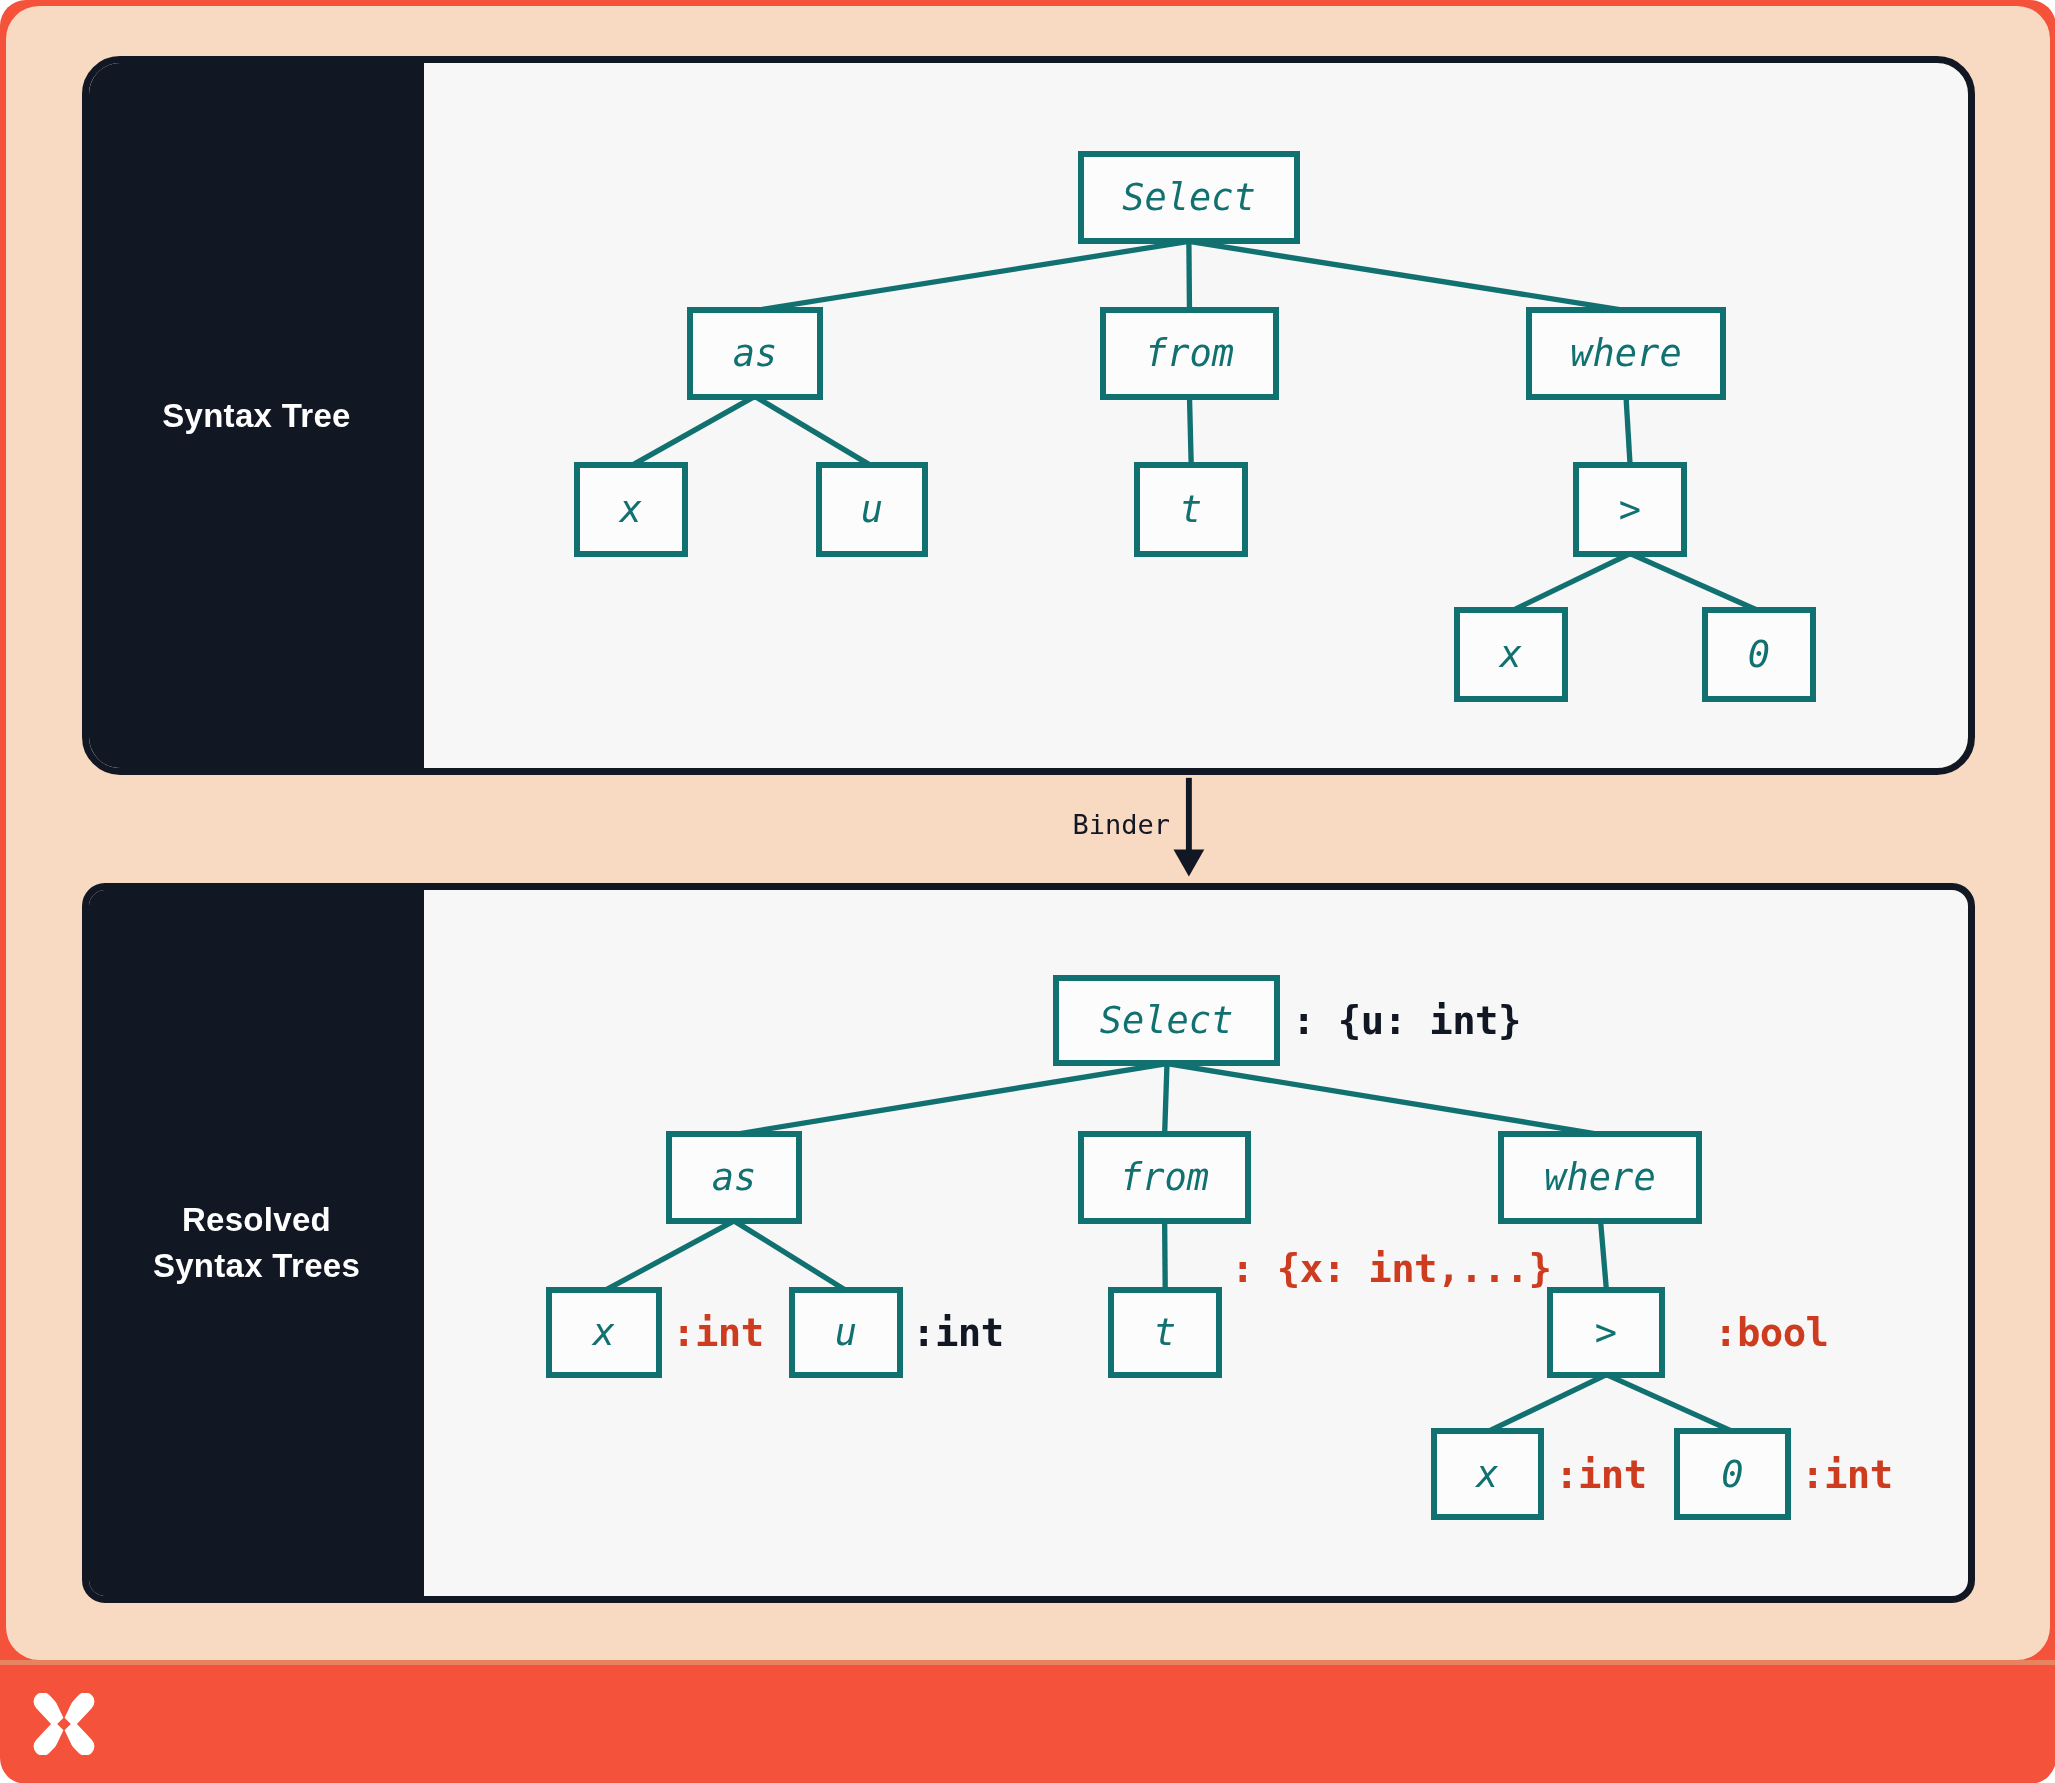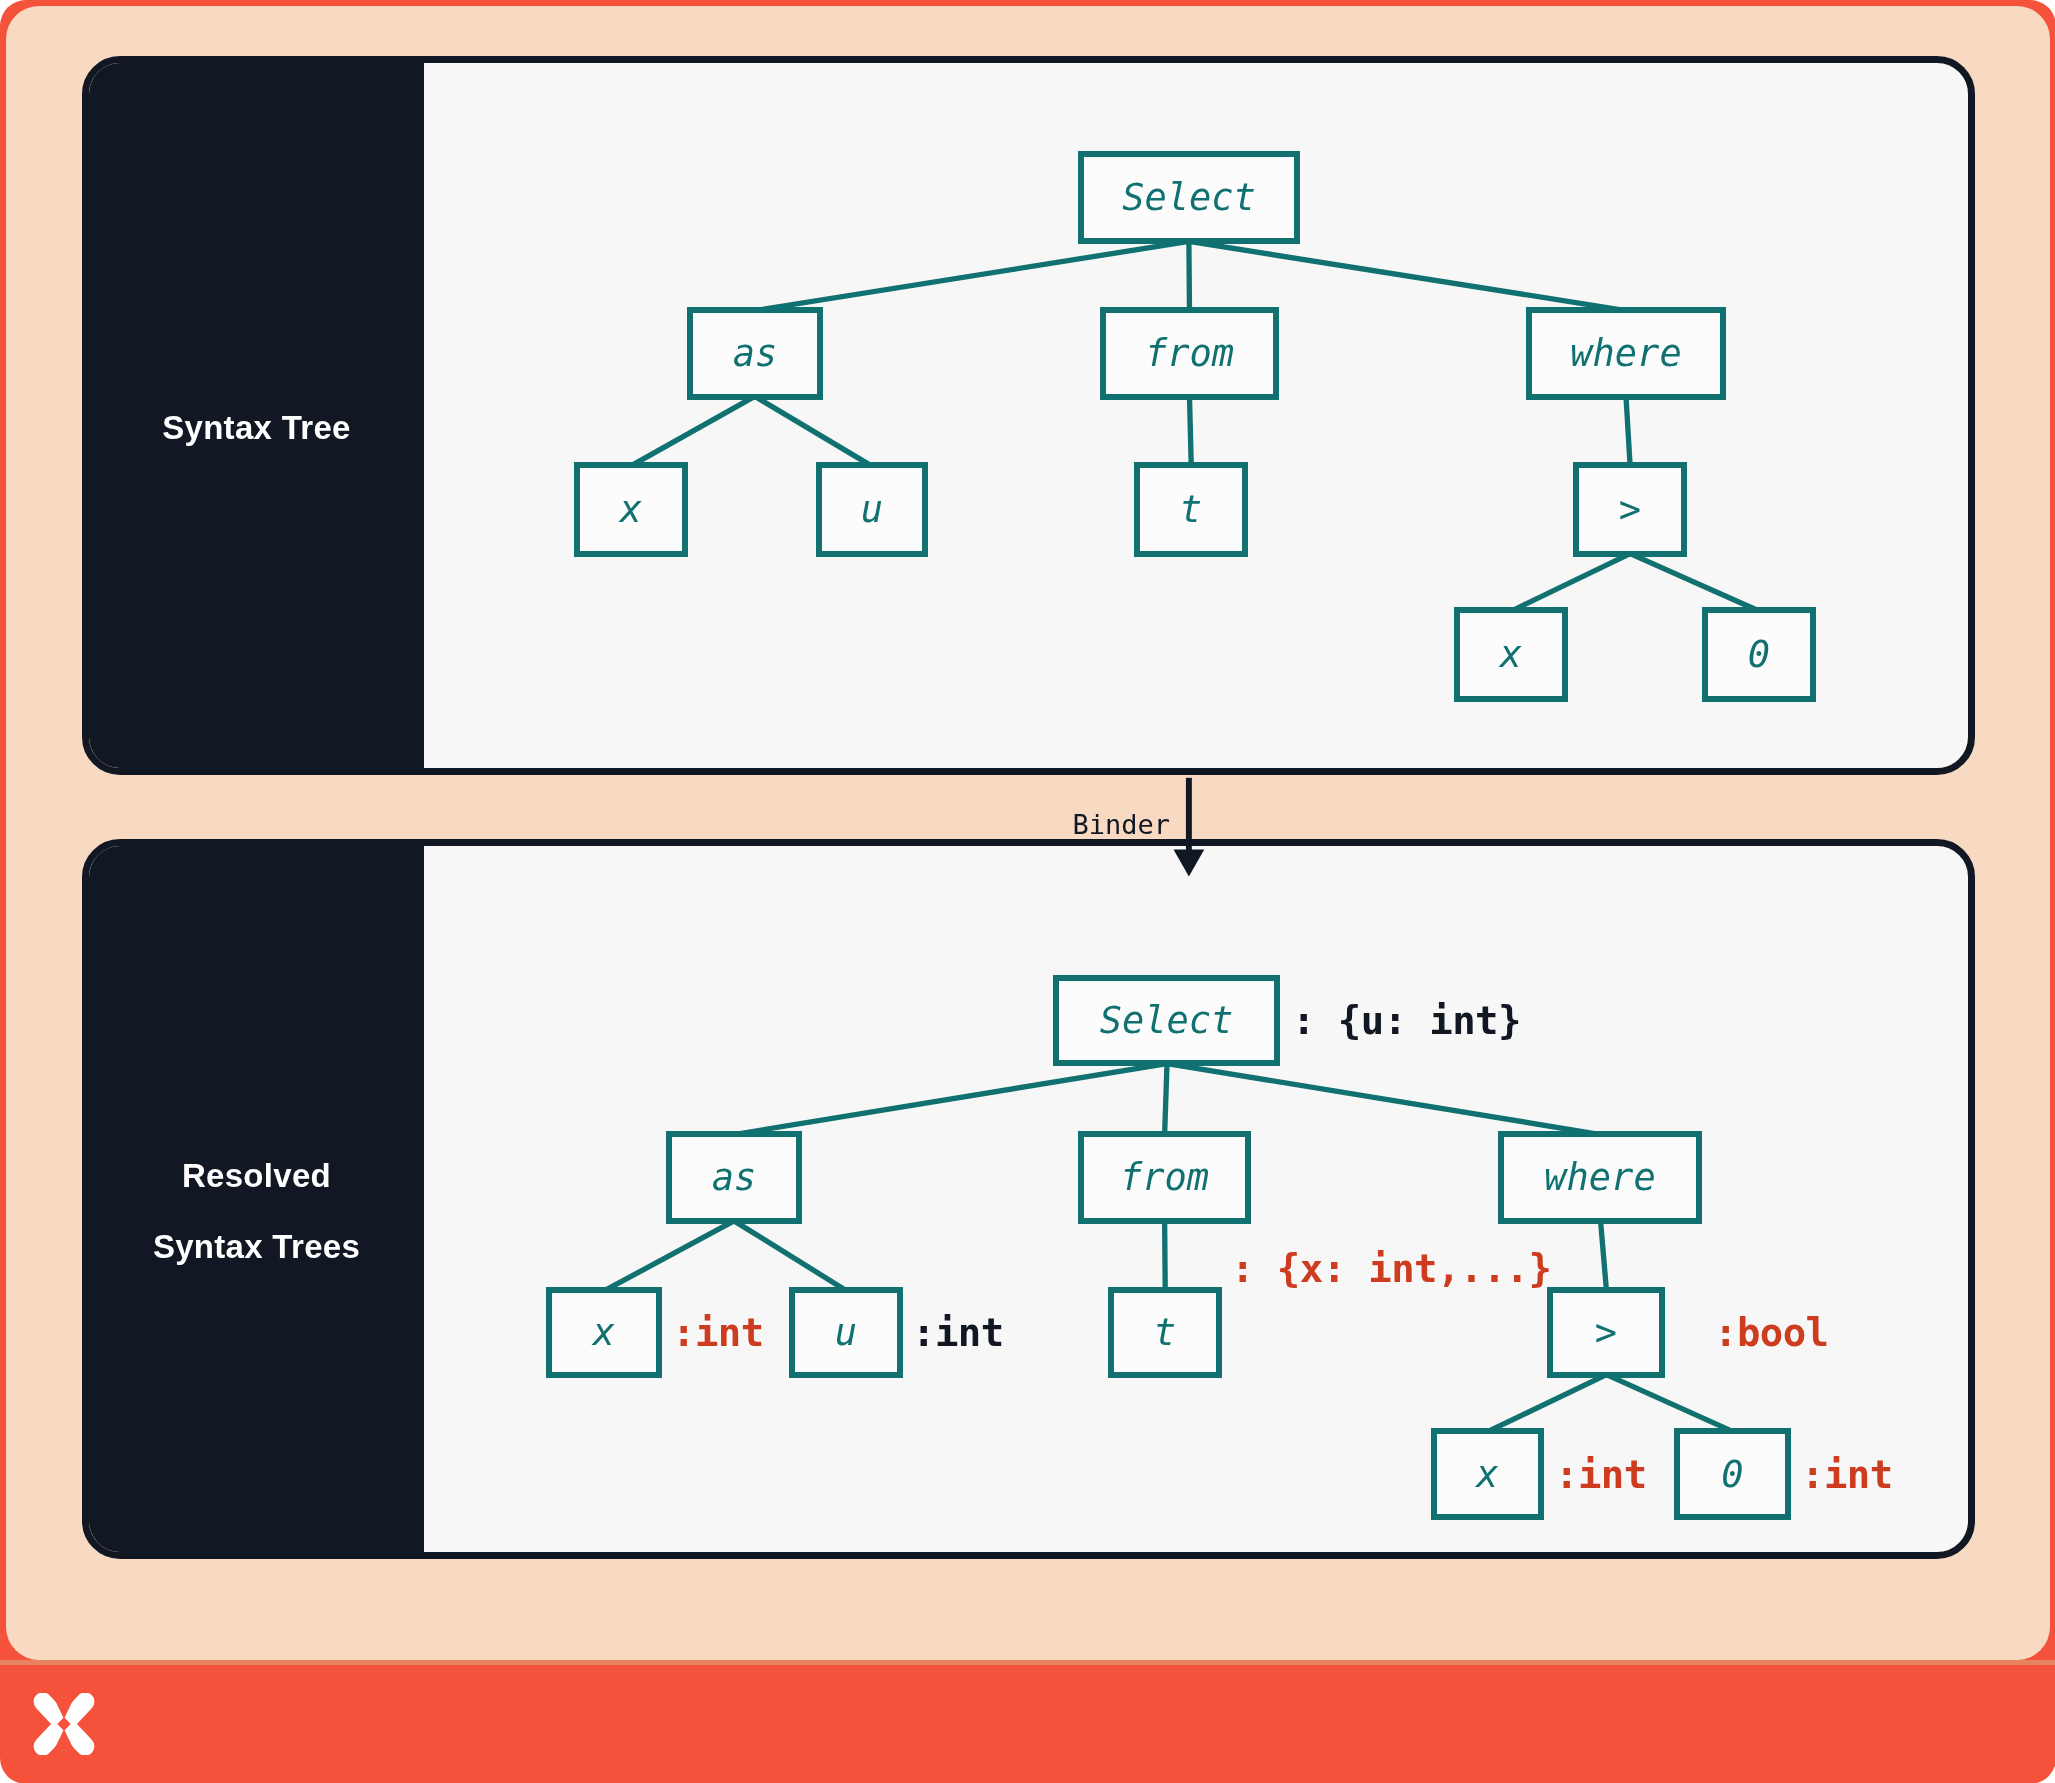--- a/index.html
+++ b/index.html
@@ -19,30 +19,29 @@
   .footer-divider{
     position:absolute; left:0; top:1660px; width:2056px; height:4.7px;
     background:#E8835F;
   }
   .panel{
     position:absolute; left:82px; width:1893px; box-sizing:border-box;
     background:var(--panel); border:7px solid var(--navy);
     border-radius:38px; overflow:hidden;
   }
   #syntax-panel{ top:56px;  height:719px; }
-  #resolved-panel{ top:839px; height:720px; }
+  #resolved-panel{ top:883px; height:720px;border-radius:23px; }
   .sidebar{
     position:absolute; left:0; top:0; bottom:0; width:335px;
     background:var(--navy); display:flex; flex-direction:column;
     align-items:center; justify-content:center; text-align:center;
   }
   .side-label{
     color:#fff; font-weight:bold; font-size:33px; line-height:46px;
     letter-spacing:0.3px;
-    margin-top:25px;
   }
   #edge-layer{ position:absolute; left:0; top:0; z-index:3; pointer-events:none; }
   .node{
     position:absolute; z-index:4; box-sizing:border-box;
     background:var(--nodebg); border:6px solid var(--teal);
     display:flex; align-items:center; justify-content:center;
     font-family:"DejaVu Sans Mono","Liberation Mono",monospace;
     font-size:37px; color:var(--teal);font-style:italic;
   }
   .ann{

